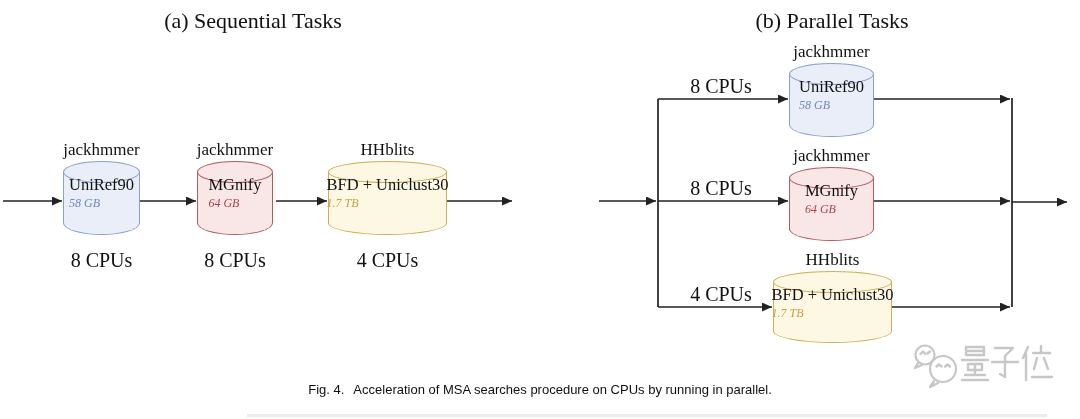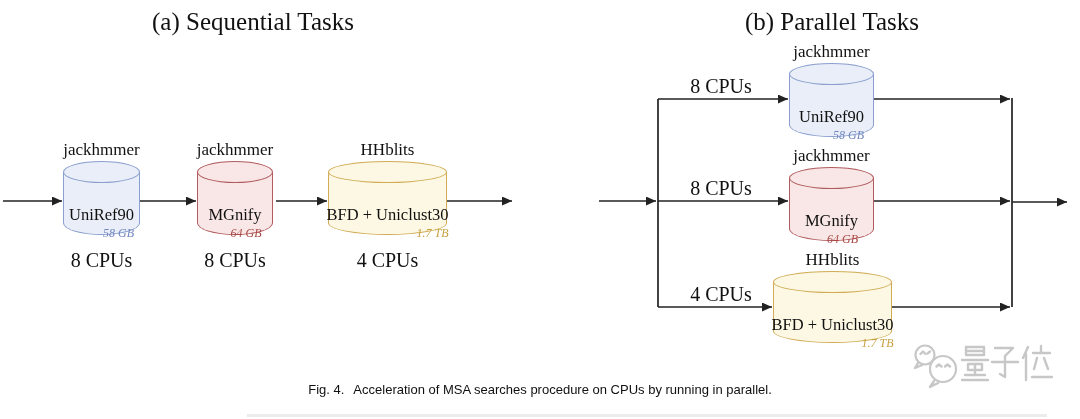--- a/index.html
+++ b/index.html
@@ -13,43 +13,43 @@
   }
   
   #wires{position:absolute;left:0;top:0;width:1080px;height:419px;}
   #wires line{stroke:var(--arrow,#222);stroke-width:1.7;}
   #wires marker path{fill:var(--arrow,#222);}
   
   .panel-title{
     position:absolute;top:8px;
     transform:translateX(-50%);
     white-space:nowrap;
-    font-size:25px;
+    font-size:22px;
   }
   #title-a{left:253px;}
   #title-b{left:832px;text-align:center;}
   
   .node{position:absolute;display:flex;flex-direction:column;align-items:center;}
   .tool{font-size:17px;line-height:20px;white-space:nowrap;margin-bottom:1px;}
   .cyl{position:relative;width:100%;}
   .cyl-top{
     position:absolute;left:0;right:0;top:0;height:22px;
     border-radius:50%;
     background:var(--fill);border:1.5px solid var(--stroke);
     box-sizing:border-box;z-index:2;
   }
   .cyl-body{
     position:absolute;left:0;right:0;top:11px;bottom:0;
     background:var(--fill);border:1.5px solid var(--stroke);border-top:none;
     border-radius:0 0 50% 50% / 0 0 12px 12px;
     box-sizing:border-box;z-index:1;
   }
   .cyl-text{
-    position:absolute;left:50%;top:44px;transform:translateX(-50%);
-    z-index:3;text-align:right;white-space:nowrap;
+    position:absolute;left:50%;top:14px;transform:translateX(-50%);
+    z-index:3;text-align:left;white-space:nowrap;
   }
   .db-name{font-size:16.5px;line-height:19px;color:#111;}
   .db-size{font-size:12px;line-height:19px;color:var(--size-color);font-style:italic;}
   .cpus{font-size:20px;line-height:22px;margin-top:14px;white-space:nowrap;}
   
   #node-a1{left:63px;top:140px;width:77px;}
   #node-a2{left:197px;top:140px;width:76px;}
   #node-a3{left:328px;top:140px;width:119px;}
   #node-b1{left:789px;top:42px;width:85px;}
   #node-b2{left:789px;top:146px;width:85px;}

